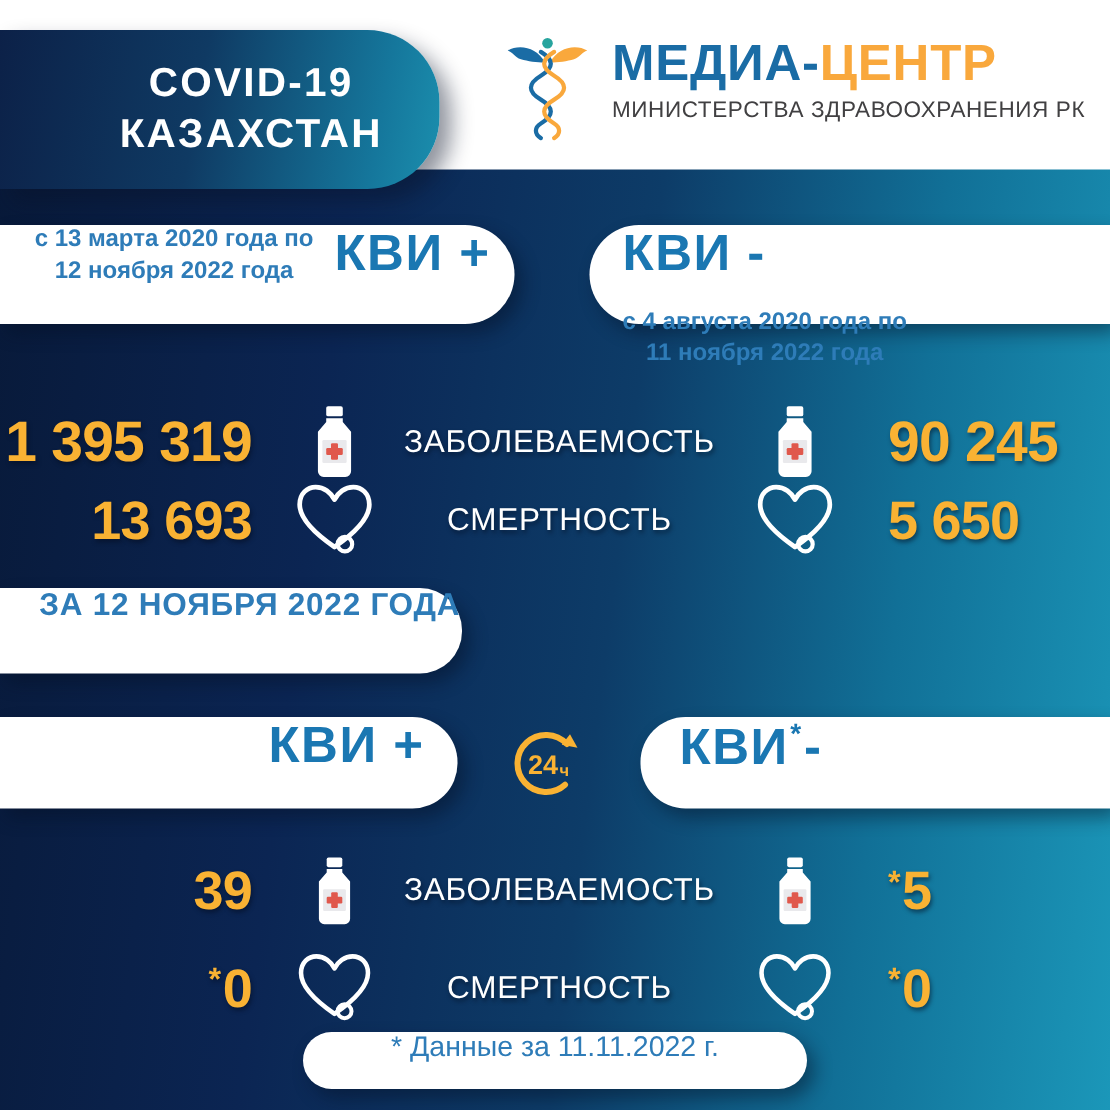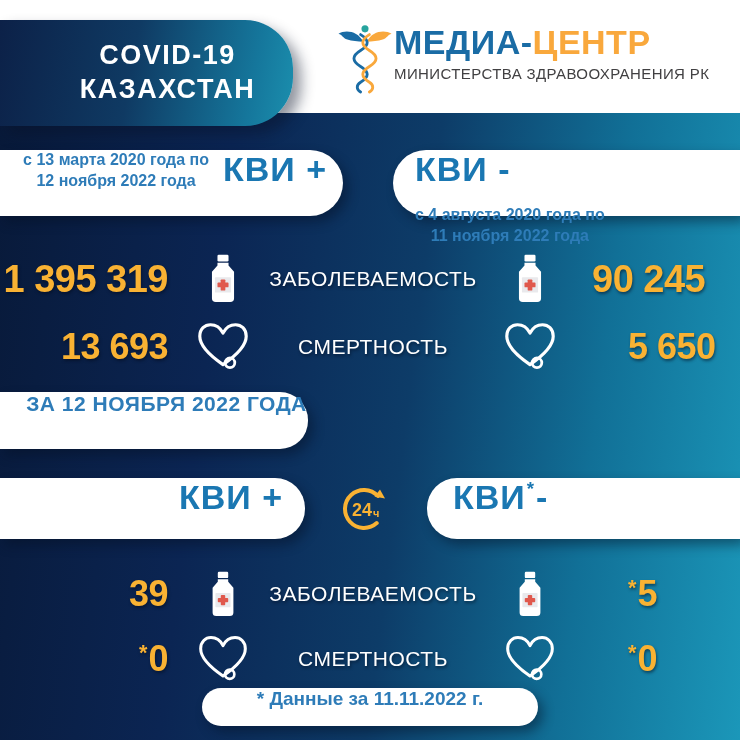--- a/index.html
+++ b/index.html
@@ -12,21 +12,21 @@
   .header{position:absolute;top:0;left:0;width:740px;height:113px;background:#ffffff;}
   .badge{
     position:absolute;left:0;top:20px;width:293px;height:106px;
     border-radius:0 48px 48px 0;
     background:linear-gradient(100deg,#0c2148 0%,#0f3a63 45%,#15779c 85%,#1b8fae 100%);
     box-shadow:8px 8px 14px rgba(8,18,40,.45);
     display:flex;flex-direction:column;justify-content:center;align-items:center;
     padding-left:42px;box-sizing:border-box;
   }
   .badge span{color:#fff;font-weight:800;font-size:27px;letter-spacing:1.5px;line-height:1.25;text-align:center;}
-  .logo{position:absolute;left:336px;top:24px;display:flex;align-items:flex-start;}
+  .logo{position:absolute;left:336px;top:24px;display:flex;align-items:flex-start;gap:14px;}
   .logo-text{display:flex;flex-direction:column;}
   .logo-title{font-size:34px;font-weight:800;letter-spacing:.5px;line-height:1.1;white-space:nowrap;}
   .logo-title .blue{color:#1a6ca5;}
   .logo-title .yellow{color:#f9a83c;}
   .logo-sub{font-size:15px;font-weight:400;color:#414042;letter-spacing:.4px;margin-top:4px;white-space:nowrap;}
   
   .pill{position:absolute;background:#fff;box-shadow:5px 6px 12px rgba(5,15,35,.45);
         display:flex;align-items:flex-start;box-sizing:border-box;}
   .pill-row1-left{left:0;top:150px;width:343px;height:66px;border-radius:0 33px 33px 0;
                   justify-content:flex-end;gap:14px;padding-right:16px;}
@@ -36,32 +36,32 @@
   .kvi{font-size:34px;font-weight:800;color:#1a77b2;letter-spacing:1px;white-space:nowrap;}
   .kvi .sup{font-size:.55em;vertical-align:.75em;margin:0 1px;}
   .pill-date{left:0;top:392px;width:308px;height:57px;border-radius:0 28px 28px 0;
              justify-content:center;padding-left:25px;}
   .pill-date span{font-size:21px;font-weight:800;color:#2e7cb8;letter-spacing:.5px;}
   .pill-daily-left{left:0;top:478px;width:305px;height:61px;border-radius:0 30px 30px 0;
                    justify-content:flex-end;padding-right:22px;}
   .pill-daily-right{left:427px;top:478px;width:313px;height:61px;border-radius:30px 0 0 30px;
                     justify-content:flex-start;padding-left:26px;}
   .pill-footer{left:202px;top:688px;width:336px;height:38px;border-radius:22px;justify-content:center;}
-  .pill-footer span{font-size:19px;font-weight:700;color:#2e7cb8;}
+  .pill-footer span{font-size:19px;font-weight:400;color:#2e7cb8;}
   
   .stat-row{position:absolute;left:0;width:740px;display:grid;
             grid-template-columns:168px 110px 190px 124px 1fr;align-items:center;}
-  .r-cum-inc{top:248px;height:62px;}
+  .r-cum-inc{top:264px;height:62px;}
   .r-cum-mort{top:318px;height:58px;}
   .r-day-inc{top:564px;height:60px;}
   .r-day-mort{top:630px;height:58px;}
   .stat-num{color:#f9b233;font-weight:800;letter-spacing:-.5px;white-space:nowrap;
             text-shadow:1px 2px 3px rgba(4,12,30,.5);}
   .n-big{font-size:38px;}
-  .n-mid{font-size:36px;margin-left:36px;}
+  .n-mid{font-size:36px;}
   .num-left{justify-self:end;}
   .num-right{justify-self:start;}
   .ast{font-size:.6em;vertical-align:.5em;letter-spacing:0;margin-right:1px;}
   .stat-icon{justify-self:center;line-height:0;}
   .stat-label{justify-self:center;color:#fff;font-weight:400;font-size:21px;letter-spacing:.5px;
               text-shadow:1px 2px 3px rgba(4,12,30,.55);white-space:nowrap;}
   
   .icon-24h{position:absolute;left:338px;top:483px;width:52px;height:52px;line-height:0;}
   .icon-24h text{font-family:"Liberation Sans","DejaVu Sans",sans-serif;font-weight:800;fill:#f9b233;}
 </style>

